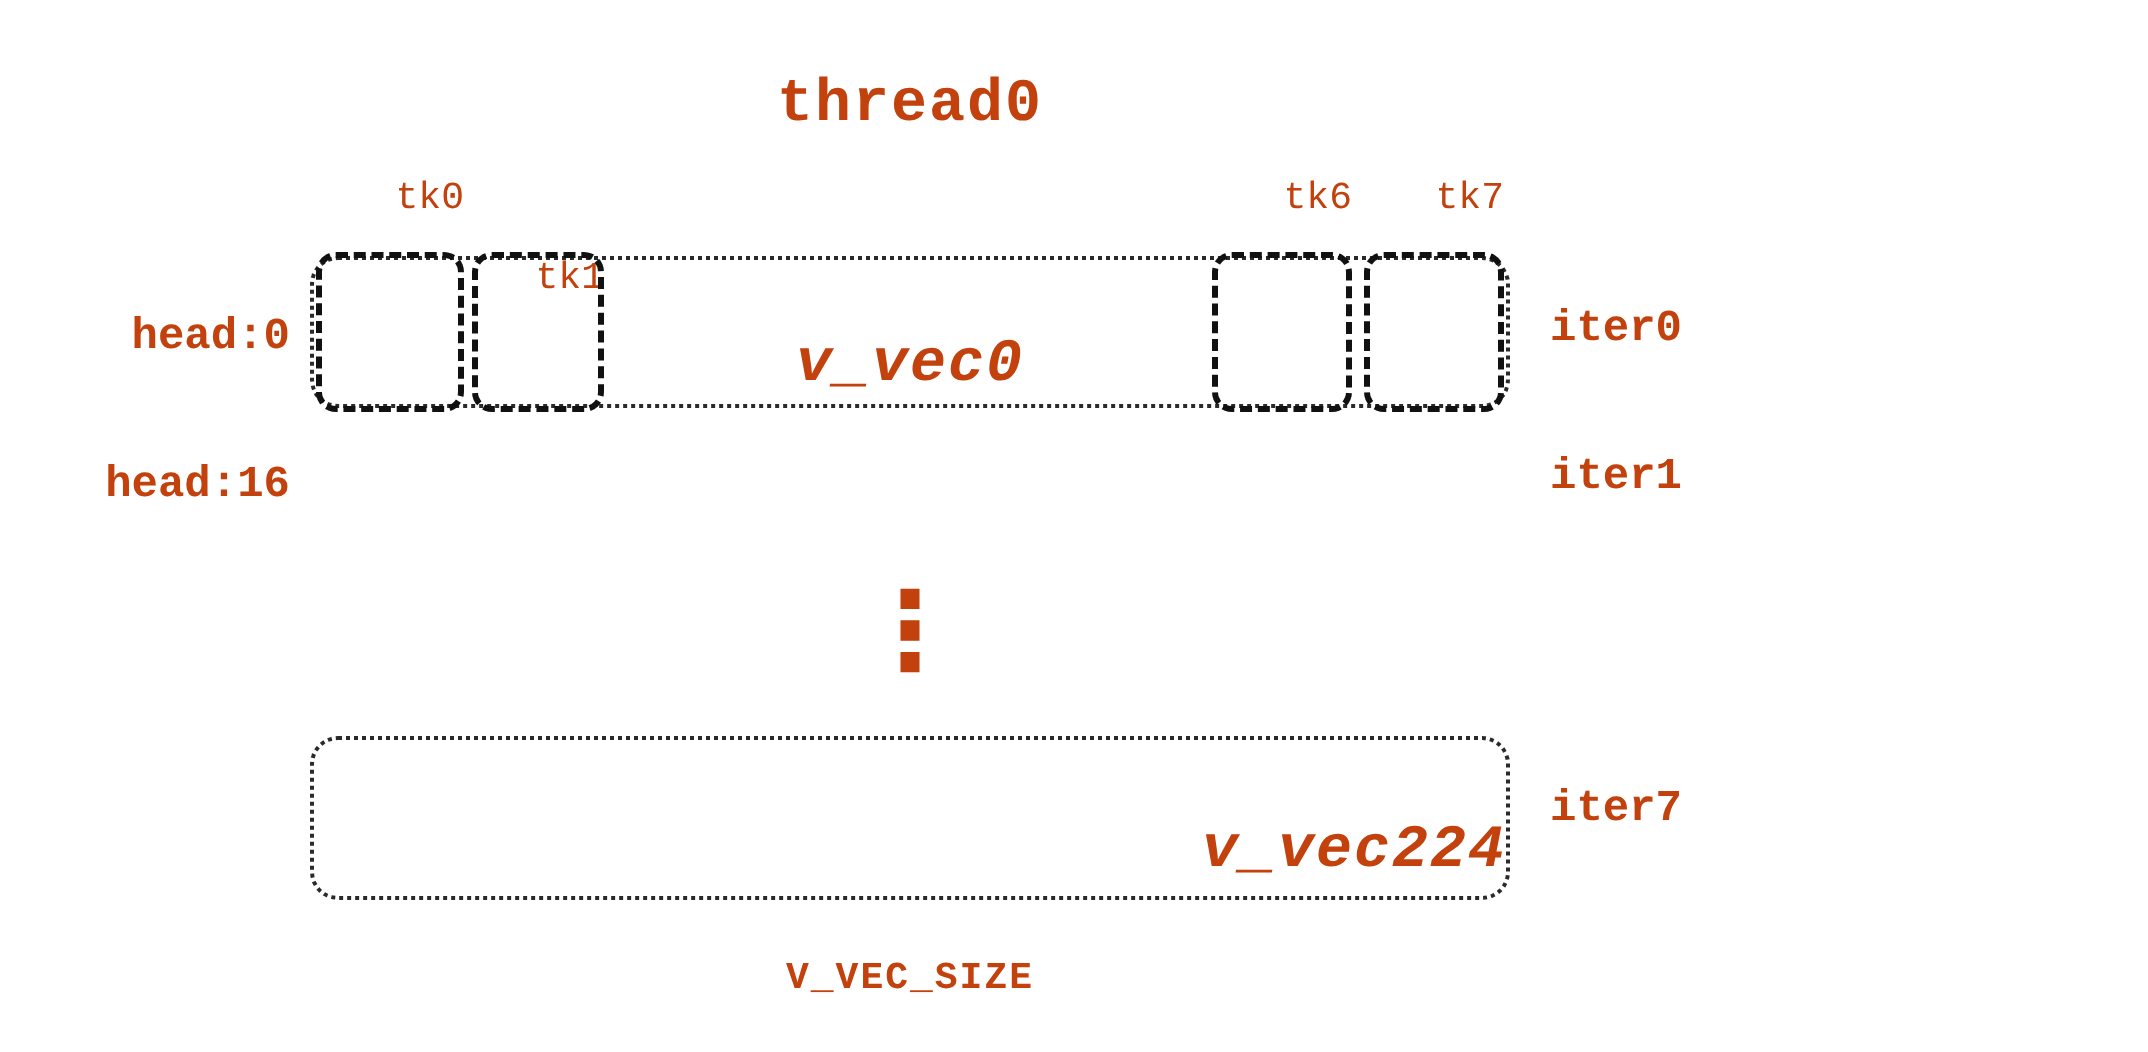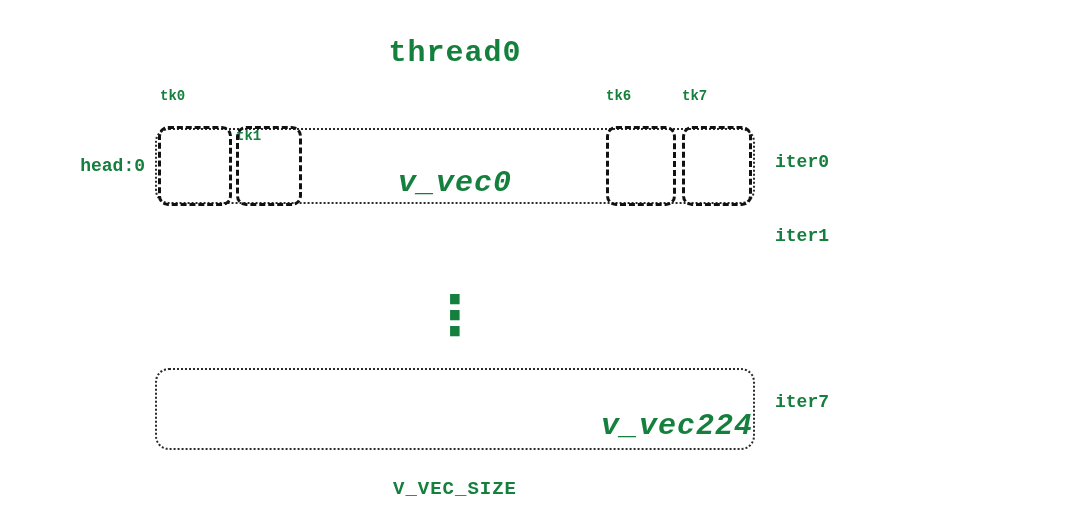--- a/index.html
+++ b/index.html
@@ -6,21 +6,21 @@
     margin: 0;
     padding: 0;
     background: #ffffff;
   }
   .canvas {
     position: relative;
     width: 1074px;
     height: 526px;
     background: #ffffff;
     font-family: "Liberation Mono", monospace;
-    color: #15803d;
+    color: #c2410c;
     overflow: hidden;
   }
   .abs { position: absolute; }
 
   .title {
     font-size: 30px;
     font-weight: bold;
     letter-spacing: 1px;
     text-align: center;
   }
@@ -43,27 +43,27 @@
   }
 
   .tkbox {
     border: 3px dashed #111;
     border-radius: 10px;
     box-sizing: border-box;
     background: transparent;
   }
 
   .tklabel {
-    font-size: 14px;
-    font-weight: bold;
-    text-align: left;
+    font-size: 19px;
+    font-weight: normal;
+    text-align: right;
   }
 
   .side-label {
-    font-size: 18px;
+    font-size: 22px;
     font-weight: bold;
     white-space: nowrap;
   }
   .head-label {
     text-align: right;
   }
 
   .ellipsis {
     font-family: "DejaVu Sans", sans-serif;
     font-size: 54px;
@@ -95,20 +95,21 @@
   <div class="abs vecbox" style="left:155px; top:128px; width:600px; height:76px;">
     <span class="veclabel">v_vec0</span>
   </div>
   <div class="abs side-label" style="left:775px; top:152px;">iter0</div>
 
   <div class="abs tkbox" style="left:158px; top:126px; width:74px; height:80px;"></div>
   <div class="abs tkbox" style="left:236px; top:126px; width:66px; height:80px;"></div>
   <div class="abs tkbox" style="left:606px; top:126px; width:70px; height:80px;"></div>
   <div class="abs tkbox" style="left:682px; top:126px; width:70px; height:80px;"></div>
 
+  <div class="abs side-label head-label" style="left:20px; top:230px; width:125px;">head:16</div>
   <div class="abs side-label" style="left:775px; top:226px;">iter1</div>
 
   <div class="abs ellipsis" style="left:155px; top:292px; width:600px;">⋮</div>
 
 
   <div class="abs vecbox" style="left:155px; top:368px; width:600px; height:82px;justify-content:flex-end;">
     <span class="veclabel">v_vec224</span>
   </div>
   <div class="abs side-label" style="left:775px; top:392px;">iter7</div>
 

